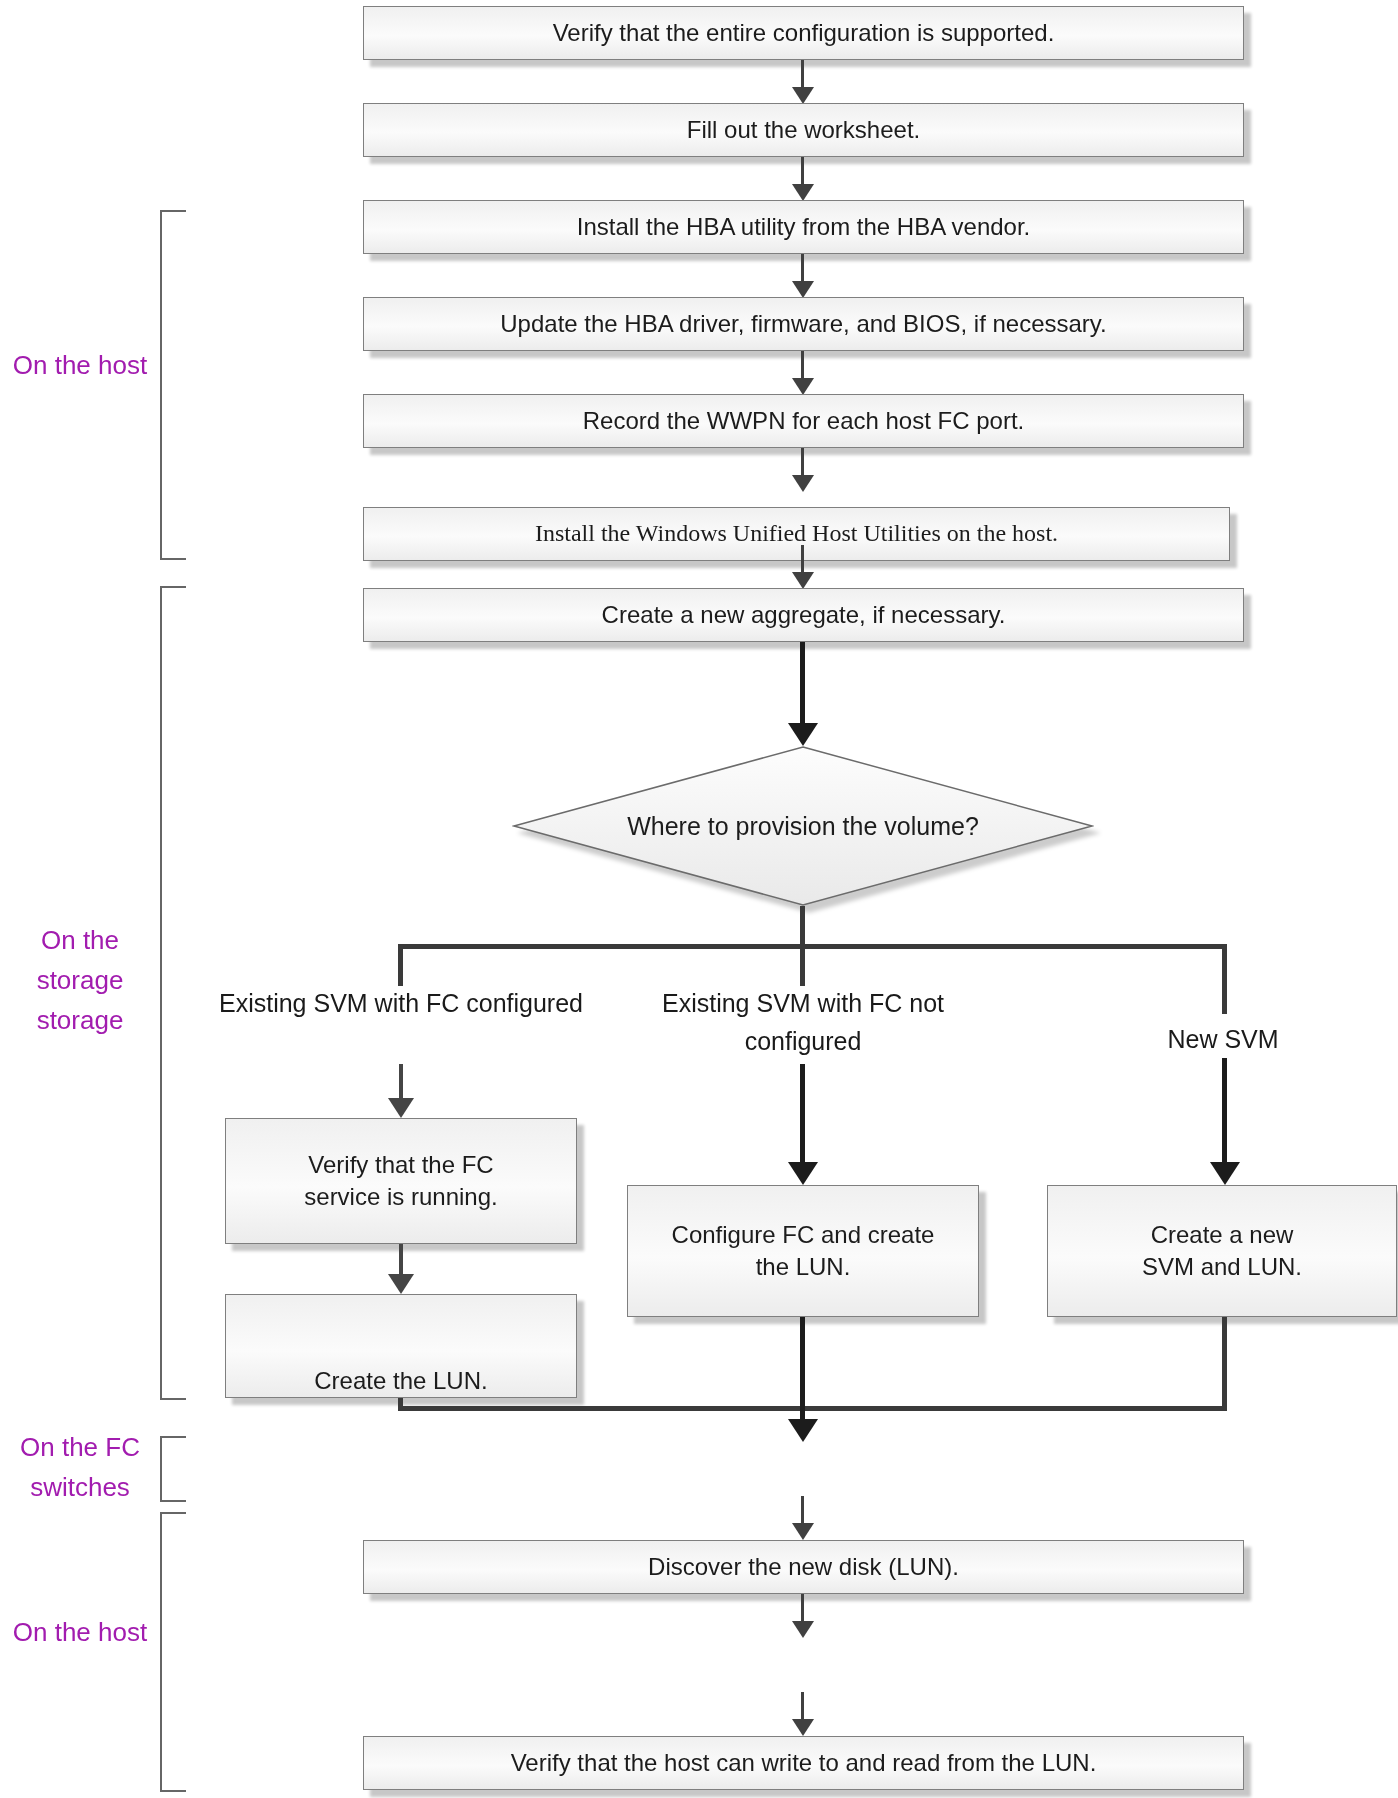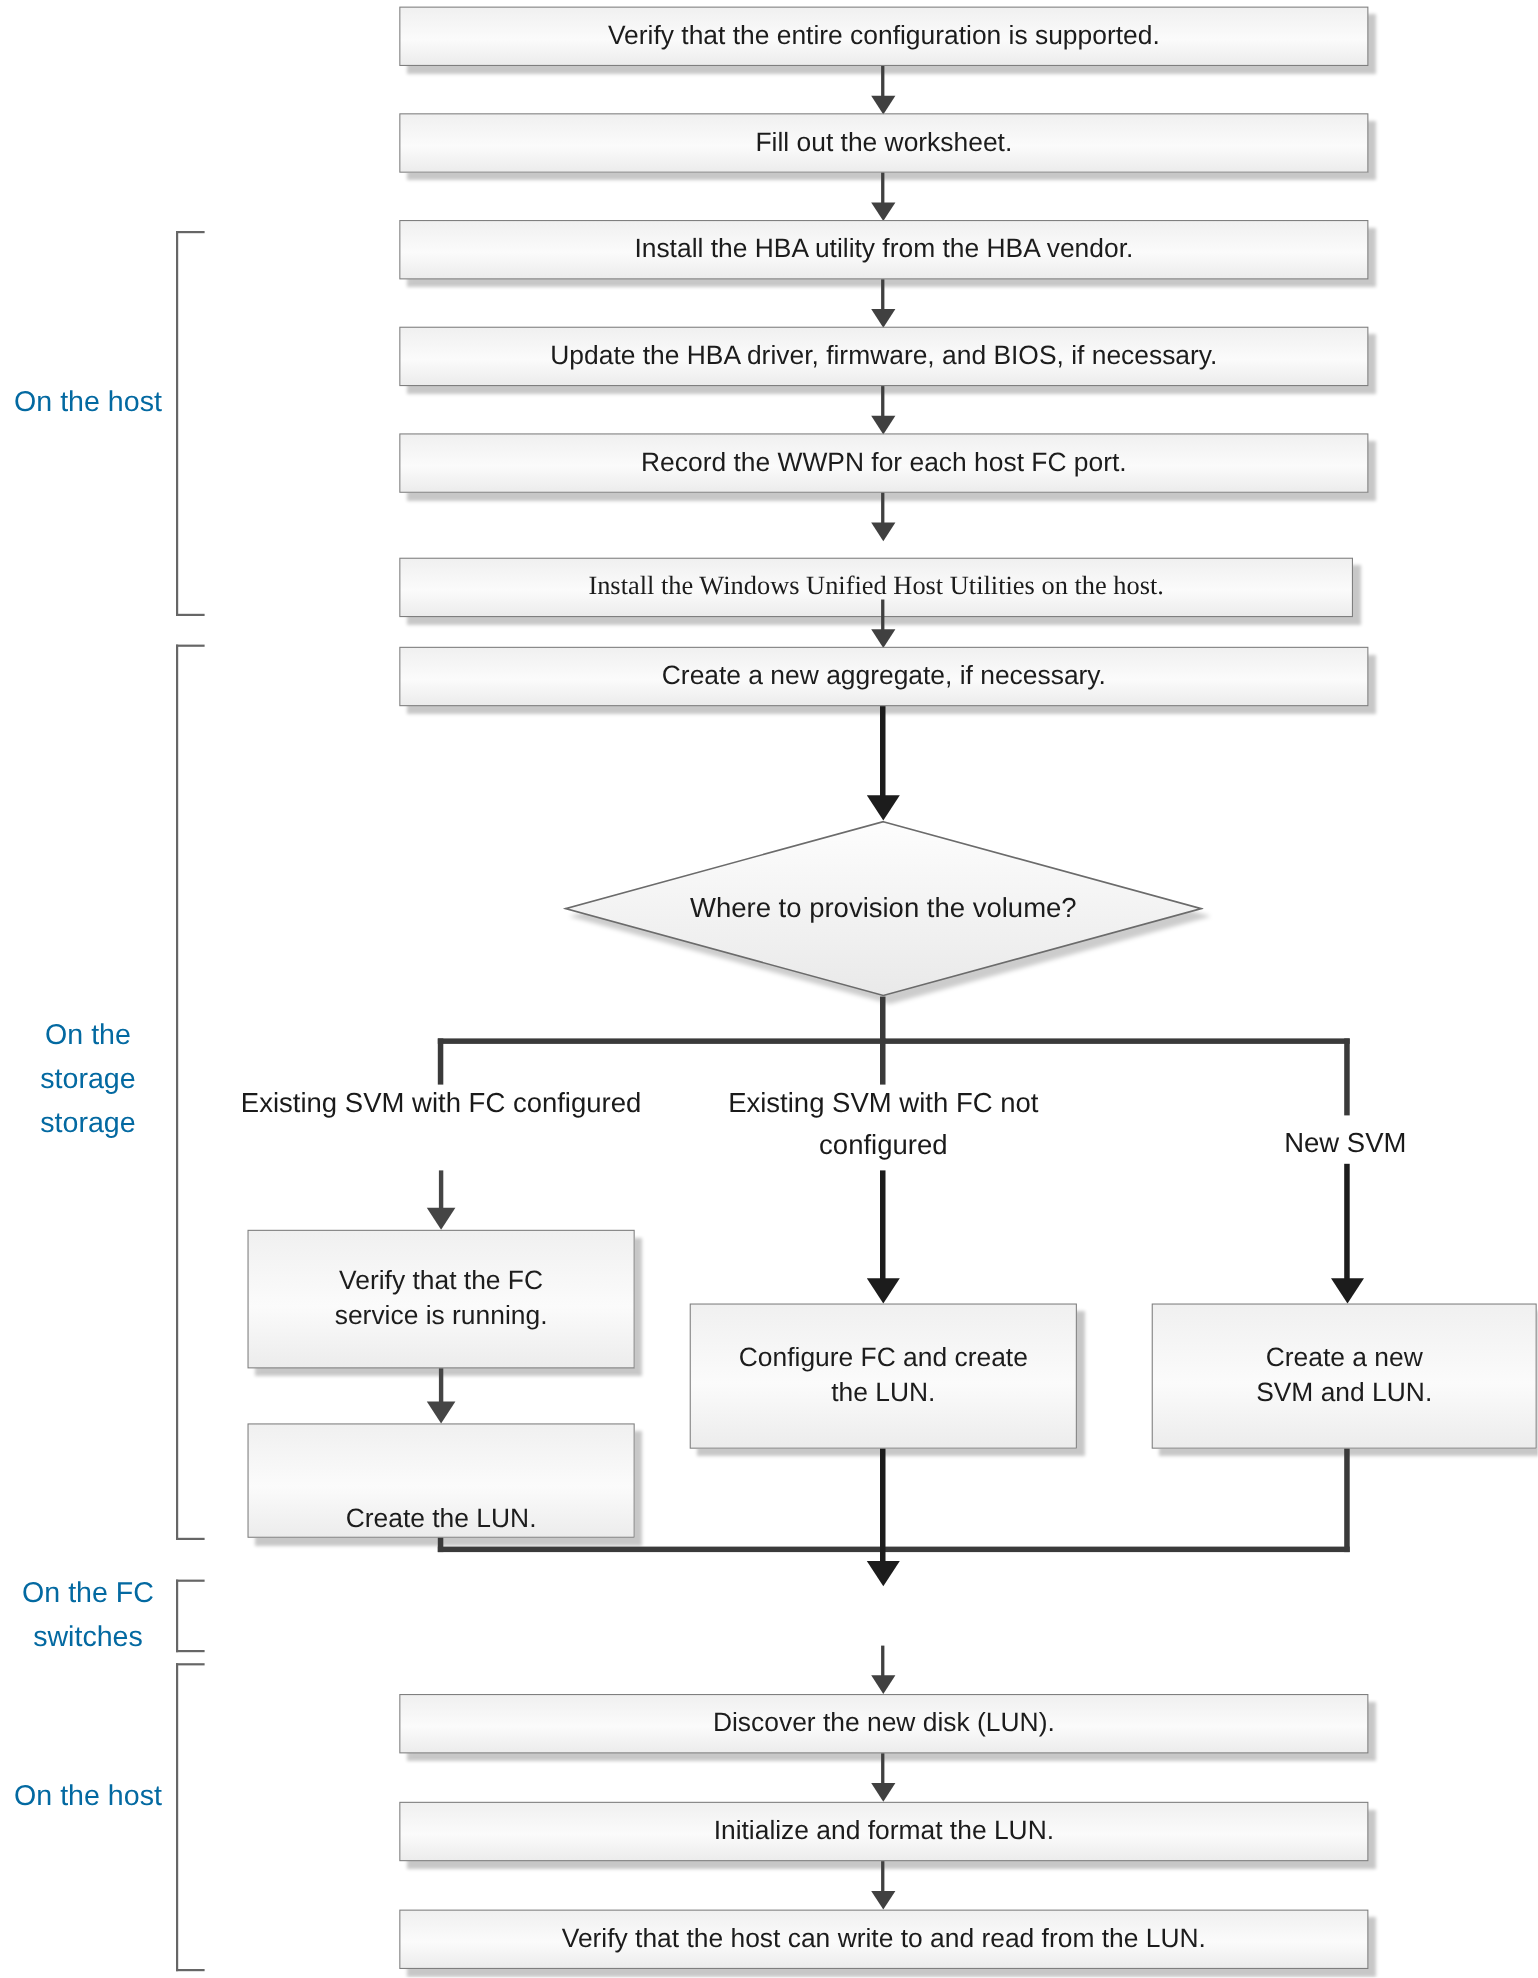--- a/index.html
+++ b/index.html
@@ -21,21 +21,21 @@
   .stem4{position:absolute;width:4px;background:#454545;}
   .stem5{position:absolute;width:5px;background:#1c1c1c;}
   .head-sm{position:absolute;width:0;height:0;
     border-left:11px solid transparent;border-right:11px solid transparent;border-top:17px solid #404040;}
   .head-md{position:absolute;width:0;height:0;
     border-left:13px solid transparent;border-right:13px solid transparent;border-top:20px solid #454545;}
   .head-lg{position:absolute;width:0;height:0;
     border-left:15px solid transparent;border-right:15px solid transparent;border-top:23px solid #1c1c1c;}
   .bracket{position:absolute;box-sizing:border-box;width:26px;
     border-left:2px solid #666;border-top:2px solid #666;border-bottom:2px solid #666;}
-  .side-label{position:absolute;text-align:center;font-size:26px;line-height:40px;color:#0369a1;}
+  .side-label{position:absolute;text-align:center;font-size:26px;line-height:40px;color:#a21caf;}
   .branch-label{position:absolute;text-align:center;font-size:25px;line-height:38px;color:#1a1a1a;}
   .diamond-wrap{position:absolute;left:512px;top:746px;width:582px;height:160px;}
   .diamond-wrap svg{position:absolute;left:0;top:0;filter:drop-shadow(6px 7px 2px rgba(0,0,0,0.20));}
   .diamond-text{position:absolute;left:0;top:0;width:582px;height:160px;
     display:flex;align-items:center;justify-content:center;font-size:25px;text-align:center;}
 </style>
 </head>
 <body>
 
 <div id="canvas">
@@ -176,23 +176,20 @@
 
   <div class="stem3" style="left:801px;top:1496px;height:28px;"></div>
   <div class="head-sm" style="left:792px;top:1523px;"></div>
 
   <div class="box" style="left:363px;top:1540px;width:881px;height:54px;">
     <span class="ln">Discover the new disk (LUN).</span>
   </div>
   <div class="stem3" style="left:801px;top:1594px;height:28px;"></div>
   <div class="head-sm" style="left:792px;top:1621px;"></div>
 
-  <div class="box" style="left:363px;top:1638px;width:881px;height:54px;">
-    <span class="ln">Initialize and format the LUN.</span>
-  </div>
   <div class="stem3" style="left:801px;top:1692px;height:28px;"></div>
   <div class="head-sm" style="left:792px;top:1719px;"></div>
 
   <div class="box" style="left:363px;top:1736px;width:881px;height:54px;">
     <span class="ln">Verify that the host can write to and read from the LUN.</span>
   </div>
 
 </div>
 
 </body></html>

